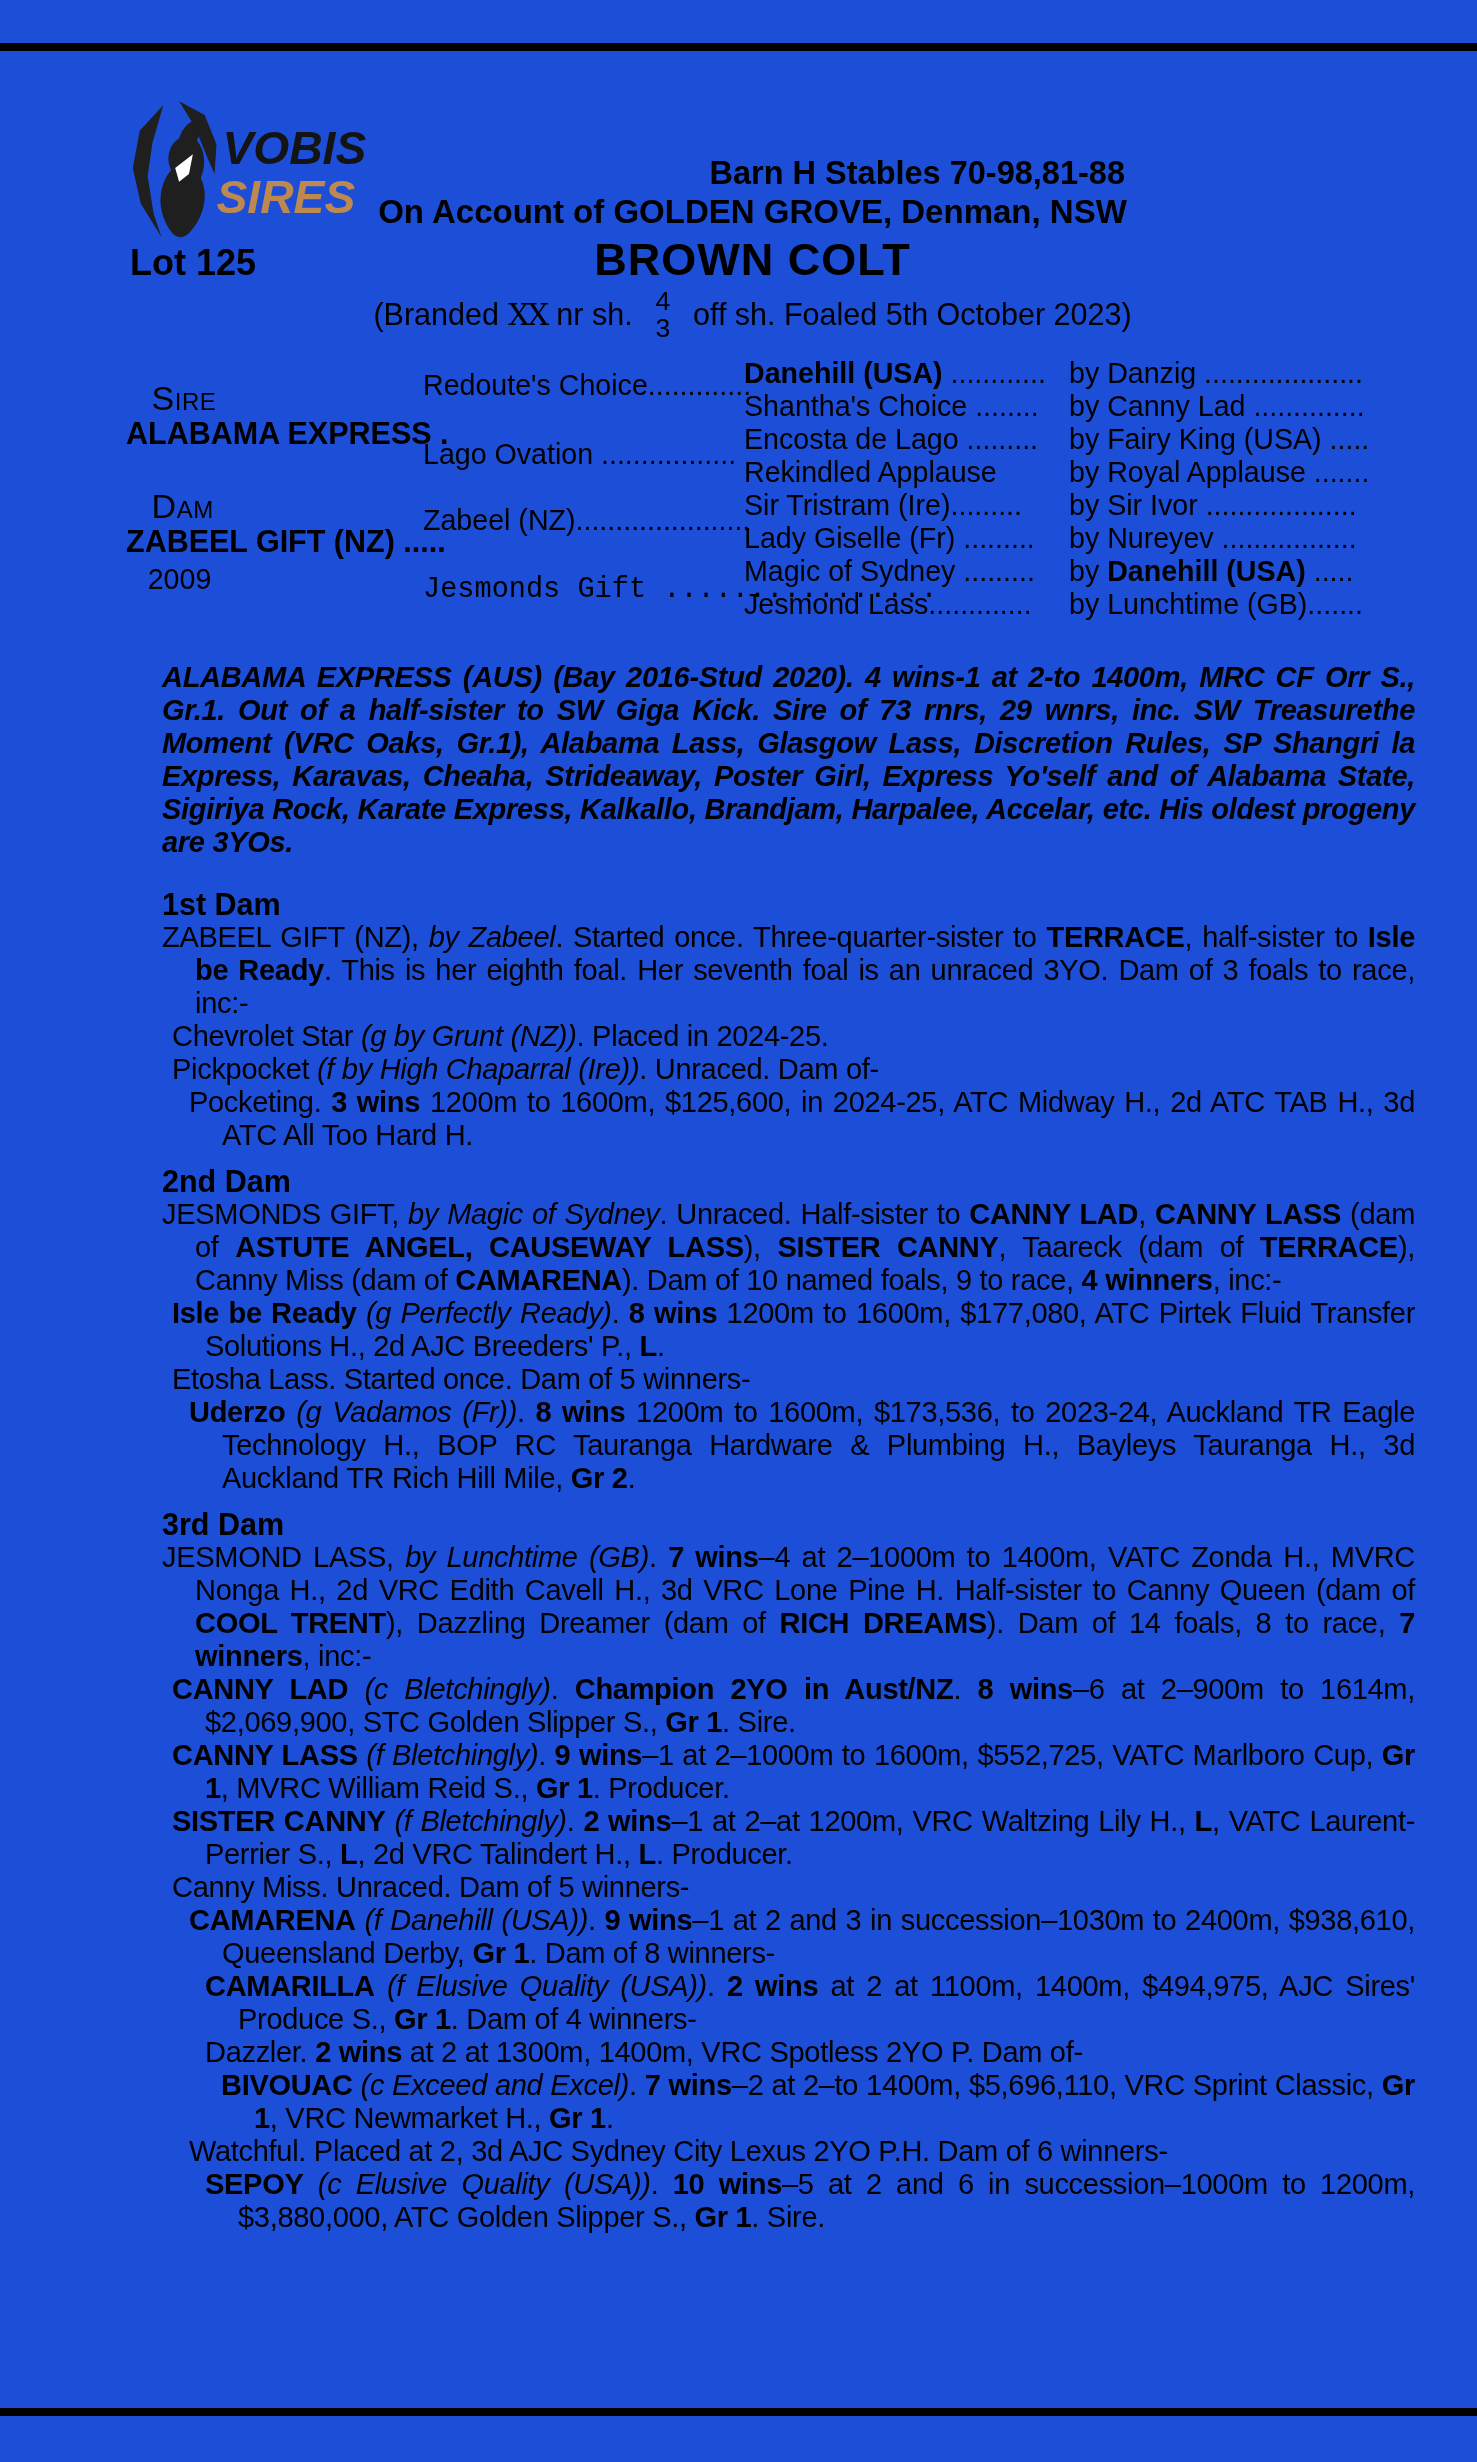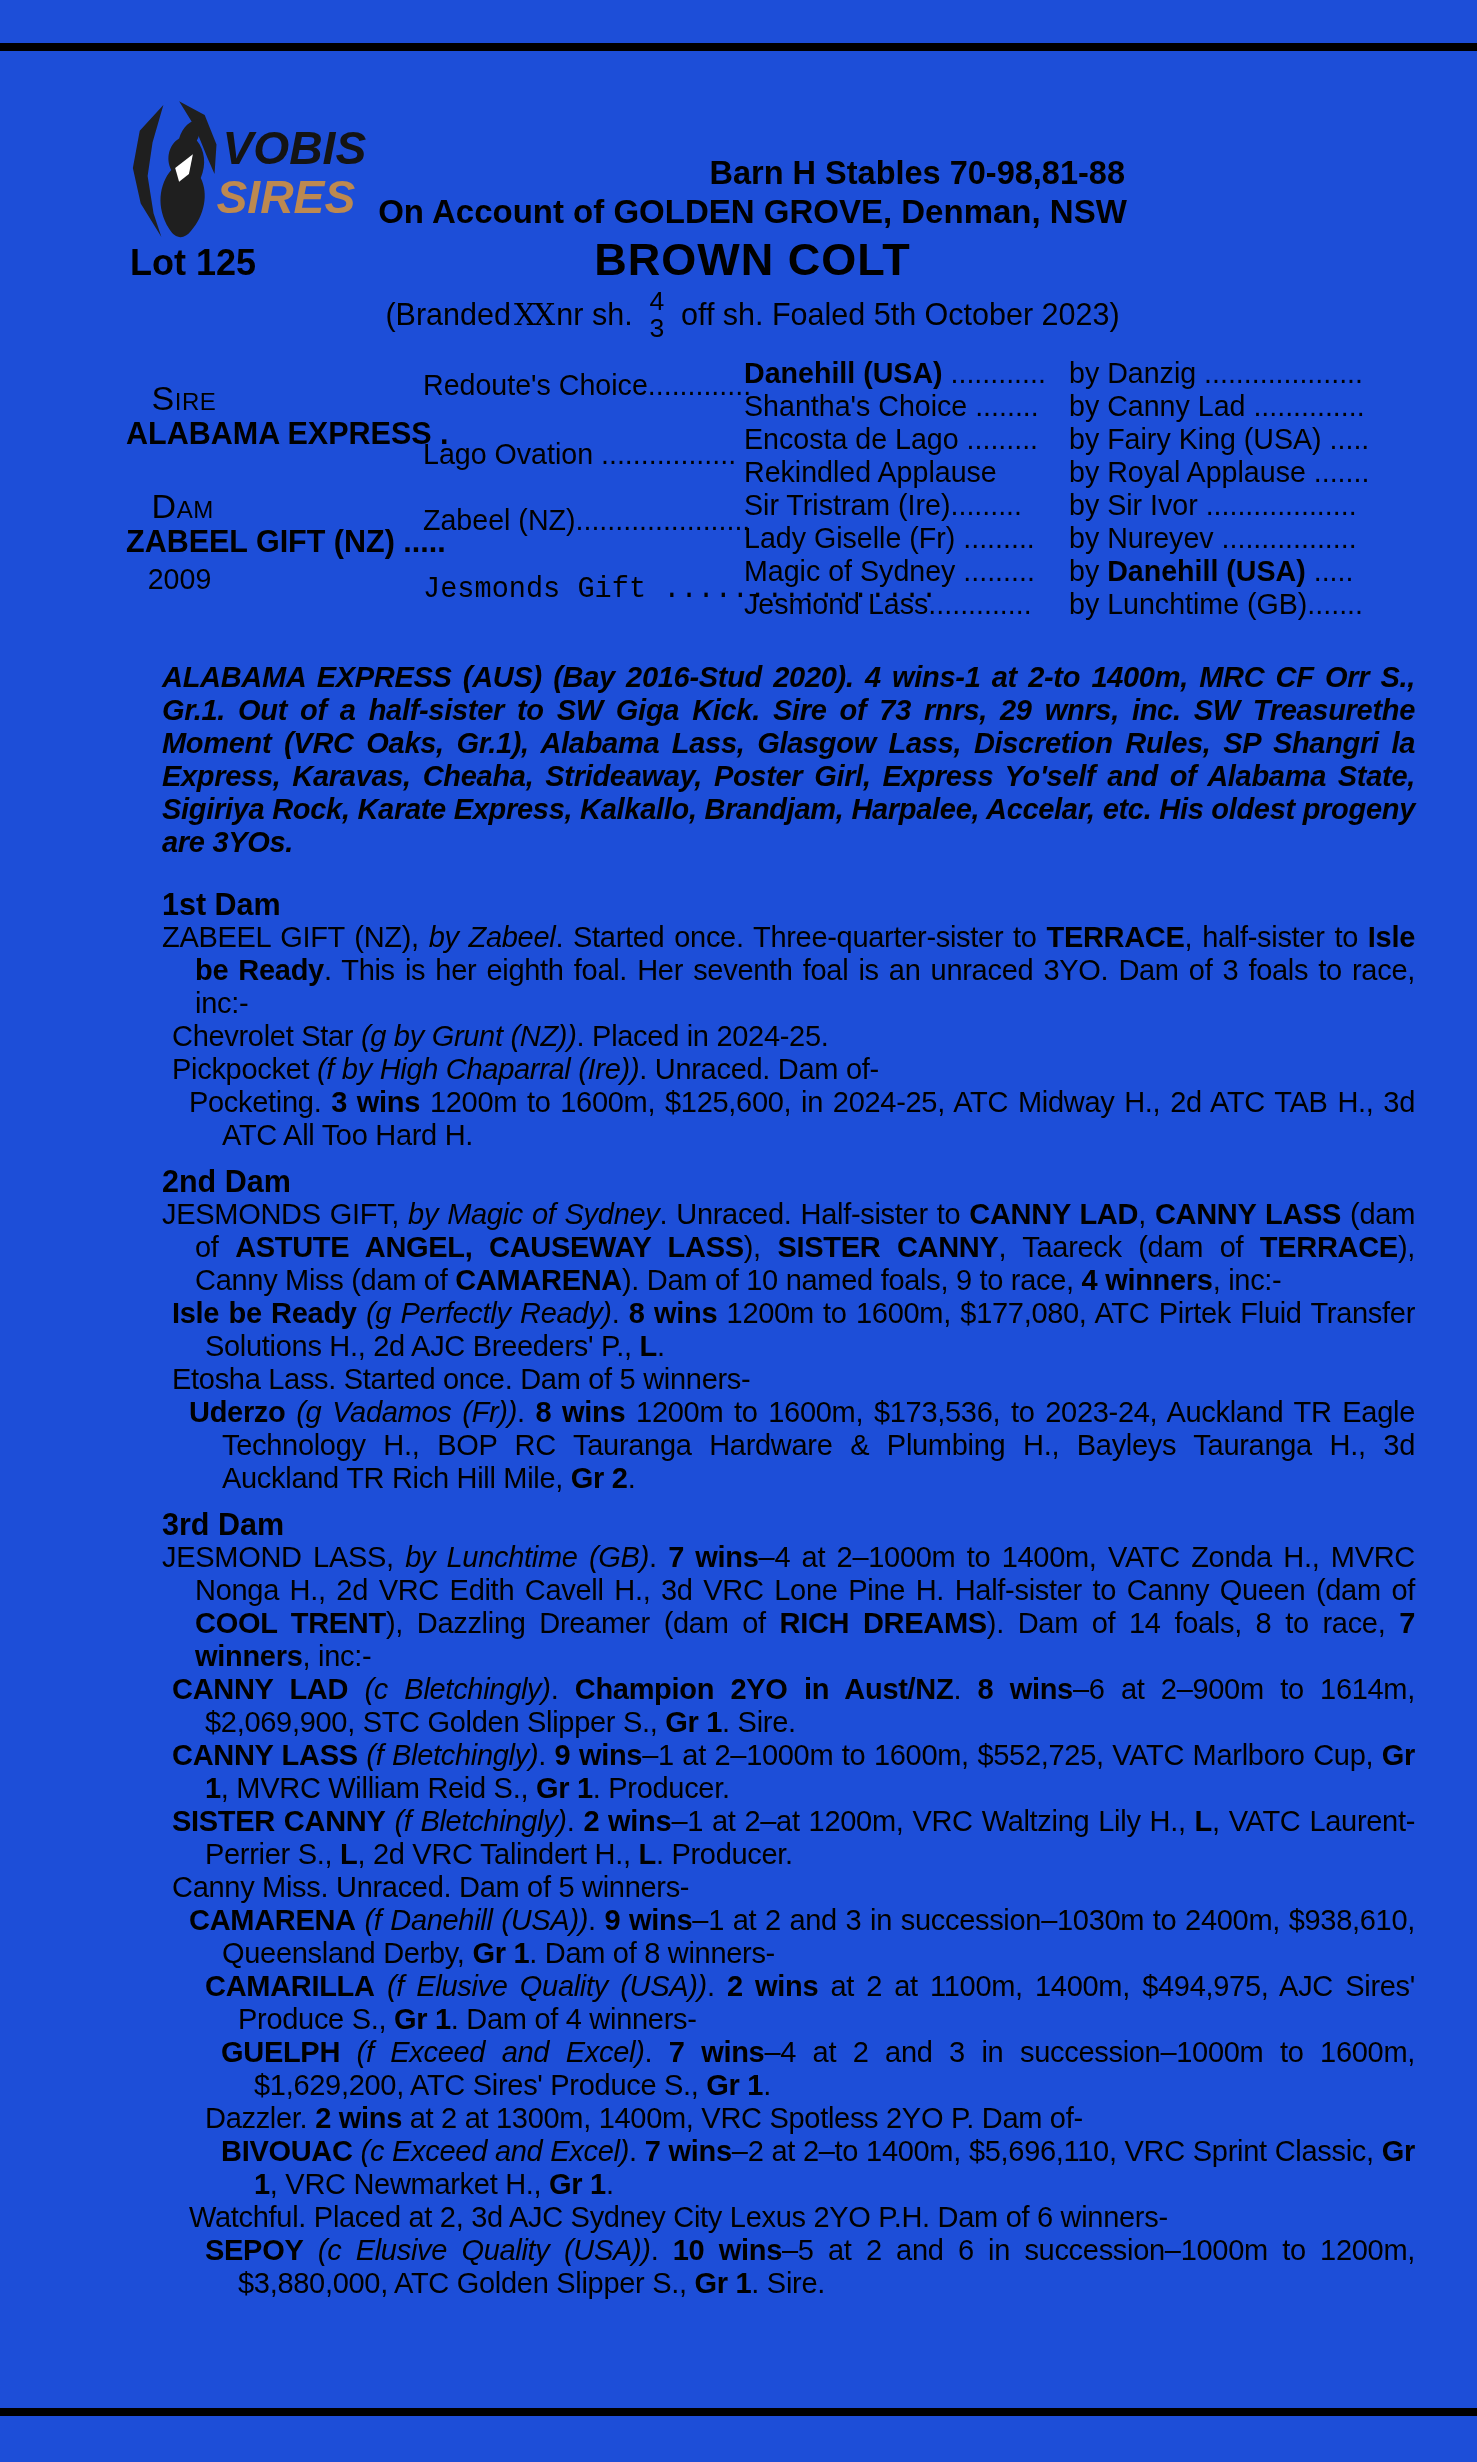--- a/index.html
+++ b/index.html
@@ -12,21 +12,21 @@
   
   .logo{position:absolute;left:124px;top:99px;width:246px;height:150px;}
   .lot{position:absolute;left:130px;top:242px;font-size:36px;font-weight:bold;}
   .barn{position:absolute;left:126px;top:155px;width:999px;text-align:right;
         font-size:32.5px;font-weight:bold;white-space:nowrap;}
   .account{position:absolute;left:126px;top:193px;width:1253px;text-align:center;
         font-size:33px;font-weight:bold;white-space:nowrap;}
   .title{position:absolute;left:126px;top:234px;width:1253px;text-align:center;
         font-size:45px;font-weight:bold;letter-spacing:1px;}
   .branded{position:absolute;left:126px;top:288px;width:1253px;display:flex;
-        justify-content:center;align-items:center;gap:3px;font-size:30.5px;}
+        justify-content:center;align-items:center;gap:9px;font-size:30.5px;}
   .brand-mark{font-family:"DejaVu Serif",serif;letter-spacing:-2px;}
   .frac{display:flex;flex-direction:column;align-items:center;font-size:26.6px;
         line-height:26.6px;margin:0 13.8px;}
 
   
   .ped{position:absolute;left:126px;top:355px;width:1253px;font-size:28.6px;height:276px;}
   .ped .c1{position:absolute;left:0;top:0;width:296px;}
   .ped .c1 .lbl{position:absolute;font-variant:small-caps;font-size:34px;letter-spacing:0.5px;}
   .ped .c1 .nm{position:absolute;font-weight:bold;font-size:30.5px;white-space:nowrap;}
   .lbl-sire{left:25.6px;top:23.6px;}  .nm-sire{left:0;top:61px;}
@@ -160,21 +160,20 @@
 
     <div class="sec">
       <h3>3rd Dam</h3>
       <p class="para l0"><span>JESMOND LASS, </span><span class="s-i">by Lunchtime (GB)</span><span>. </span><span class="s-b">7 wins</span><span>–4 at 2–1000m to 1400m, VATC Zonda H., MVRC Nonga H., 2d VRC Edith Cavell H., 3d VRC Lone Pine H. Half-sister to Canny Queen (dam of </span><span class="s-b">COOL TRENT</span><span>), Dazzling Dreamer (dam of </span><span class="s-b">RICH DREAMS</span><span>). Dam of 14 foals, 8 to race, </span><span class="s-b">7 winners</span><span>, inc:-</span></p>
       <p class="para l1"><span class="s-b">CANNY LAD</span><span> </span><span class="s-i">(c Bletchingly)</span><span>. </span><span class="s-b">Champion 2YO in Aust/NZ</span><span>. </span><span class="s-b">8 wins</span><span>–6 at 2–900m to 1614m, $2,069,900, STC Golden Slipper S., </span><span class="s-b">Gr 1</span><span>. Sire.</span></p>
       <p class="para l1"><span class="s-b">CANNY LASS</span><span> </span><span class="s-i">(f Bletchingly)</span><span>. </span><span class="s-b">9 wins</span><span>–1 at 2–1000m to 1600m, $552,725, VATC Marlboro Cup, </span><span class="s-b">Gr 1</span><span>, MVRC William Reid S., </span><span class="s-b">Gr 1</span><span>. Producer.</span></p>
       <p class="para l1"><span class="s-b">SISTER CANNY</span><span> </span><span class="s-i">(f Bletchingly)</span><span>. </span><span class="s-b">2 wins</span><span>–1 at 2–at 1200m, VRC Waltzing Lily H., </span><span class="s-b">L</span><span>, VATC Laurent-Perrier S., </span><span class="s-b">L</span><span>, 2d VRC Talindert H., </span><span class="s-b">L</span><span>. Producer.</span></p>
       <p class="para l1"><span>Canny Miss. Unraced. Dam of 5 winners-</span></p>
       <p class="para l2"><span class="s-b">CAMARENA</span><span> </span><span class="s-i">(f Danehill (USA))</span><span>. </span><span class="s-b">9 wins</span><span>–1 at 2 and 3 in succession–1030m to 2400m, $938,610, Queensland Derby, </span><span class="s-b">Gr 1</span><span>. Dam of 8 winners-</span></p>
       <p class="para l3"><span class="s-b">CAMARILLA</span><span> </span><span class="s-i">(f Elusive Quality (USA))</span><span>. </span><span class="s-b">2 wins</span><span> at 2 at 1100m, 1400m, $494,975, AJC Sires' Produce S., </span><span class="s-b">Gr 1</span><span>. Dam of 4 winners-</span></p>
-      <p class="para l4"><span class="s-b">GUELPH</span><span> </span><span class="s-i">(f Exceed and Excel)</span><span>. </span><span class="s-b">7 wins</span><span>–4 at 2 and 3 in succession–1000m to 1600m, $1,629,200, ATC Sires' Produce S., </span><span class="s-b">Gr 1</span><span>.</span></p>
       <p class="para l3"><span>Dazzler. </span><span class="s-b">2 wins</span><span> at 2 at 1300m, 1400m, VRC Spotless 2YO P. Dam of-</span></p>
       <p class="para l4"><span class="s-b">BIVOUAC</span><span> </span><span class="s-i">(c Exceed and Excel)</span><span>. </span><span class="s-b">7 wins</span><span>–2 at 2–to 1400m, $5,696,110, VRC Sprint Classic, </span><span class="s-b">Gr 1</span><span>, VRC Newmarket H., </span><span class="s-b">Gr 1</span><span>.</span></p>
       <p class="para l2"><span>Watchful. Placed at 2, 3d AJC Sydney City Lexus 2YO P.H. Dam of 6 winners-</span></p>
       <p class="para l3"><span class="s-b">SEPOY</span><span> </span><span class="s-i">(c Elusive Quality (USA))</span><span>. </span><span class="s-b">10 wins</span><span>–5 at 2 and 6 in succession–1000m to 1200m, $3,880,000, ATC Golden Slipper S., </span><span class="s-b">Gr 1</span><span>. Sire.</span></p>
     </div>
   </div>
 </div>
 
 
 </body></html>

